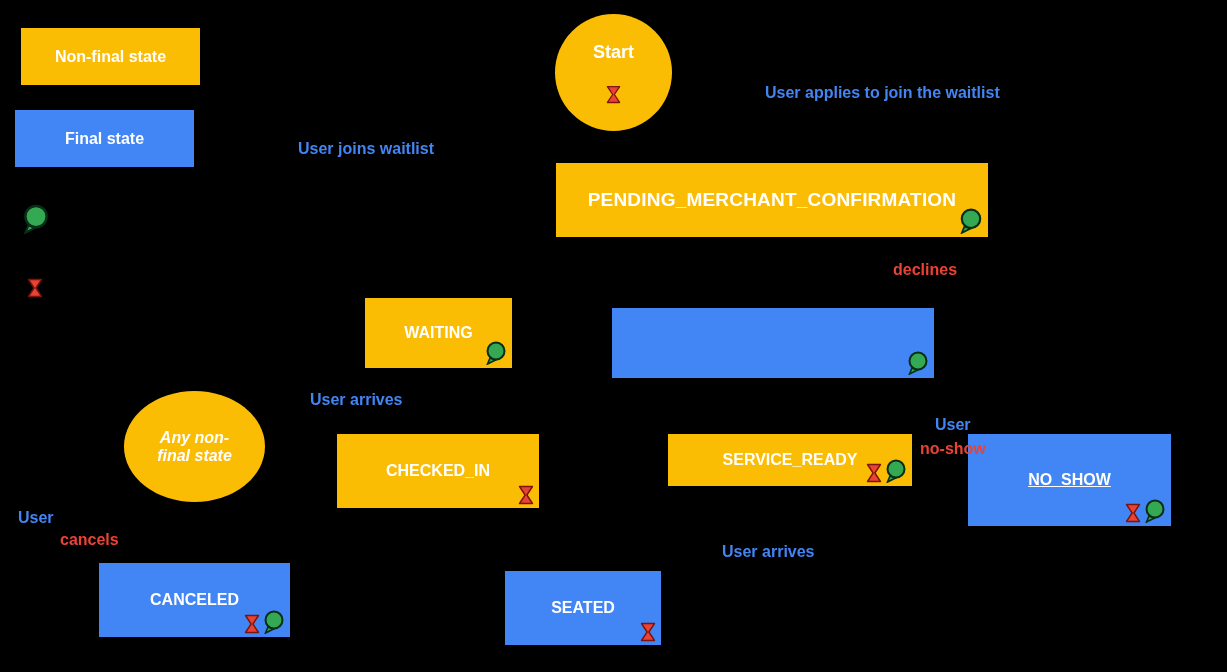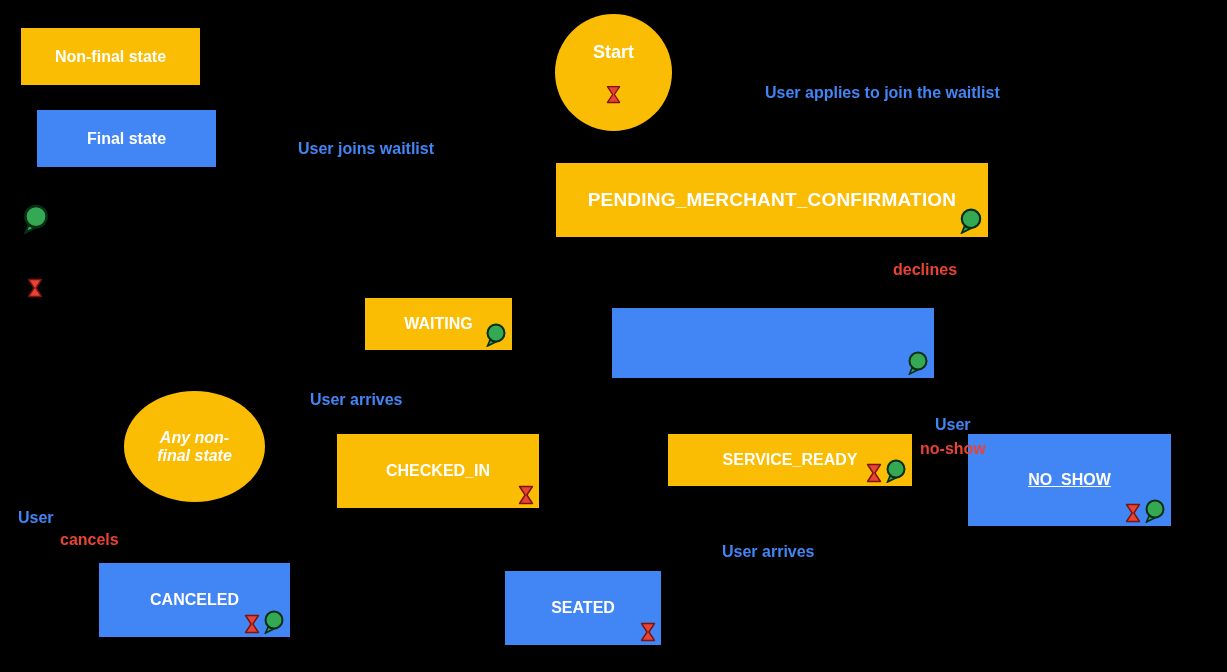--- a/index.html
+++ b/index.html
@@ -38,21 +38,21 @@
   .wrap-sm{display:inline-block;width:86px;font-style:italic;}
 </style>
 </head>
 <body>
 
 <div class="canvas">
 
   <div class="node yellow" style="left:21px;top:28px;width:179px;height:57px;">
     <span>Non-final state</span>
   </div>
-  <div class="node blue" style="left:37px;top:110px;width:179px;height:57px;">
+  <div class="node blue" style="left:15px;top:110px;width:179px;height:57px;">
     <span>Final state</span>
   </div>
 
   <span class="legend-icon" style="left:22px;top:204px;">
     <svg width="28" height="30" viewBox="0 0 22 24">
         <path d="M5 17 L2.5 23 L10.5 19 Z" fill="#34A853" stroke="#072E16" stroke-width="1.6"></path>
         <circle cx="11" cy="10" r="8.5" fill="#34A853" stroke="#072E16" stroke-width="2"></circle>
       </svg>
   </span>
   <span class="legend-icon" style="left:26px;top:278px;">
@@ -75,21 +75,21 @@
     <span class="icons">
       <span>
         <svg width="24" height="26" viewBox="0 0 22 24">
             <path d="M5 17 L2.5 23 L10.5 19 Z" fill="#34A853" stroke="#072E16" stroke-width="1.6"></path>
             <circle cx="11" cy="10" r="8.5" fill="#34A853" stroke="#072E16" stroke-width="2"></circle>
           </svg>
       </span>
     </span>
   </div>
 
-  <div class="node yellow" style="left:365px;top:298px;width:147px;height:52px;">
+  <div class="node yellow" style="left:365px;top:298px;width:147px;height:70px;">
     <span>WAITING</span>
     <span class="icons">
       <span>
         <svg width="22" height="24" viewBox="0 0 22 24">
             <path d="M5 17 L2.5 23 L10.5 19 Z" fill="#34A853" stroke="#072E16" stroke-width="1.6"></path>
             <circle cx="11" cy="10" r="8.5" fill="#34A853" stroke="#072E16" stroke-width="2"></circle>
           </svg>
       </span>
     </span>
   </div>

